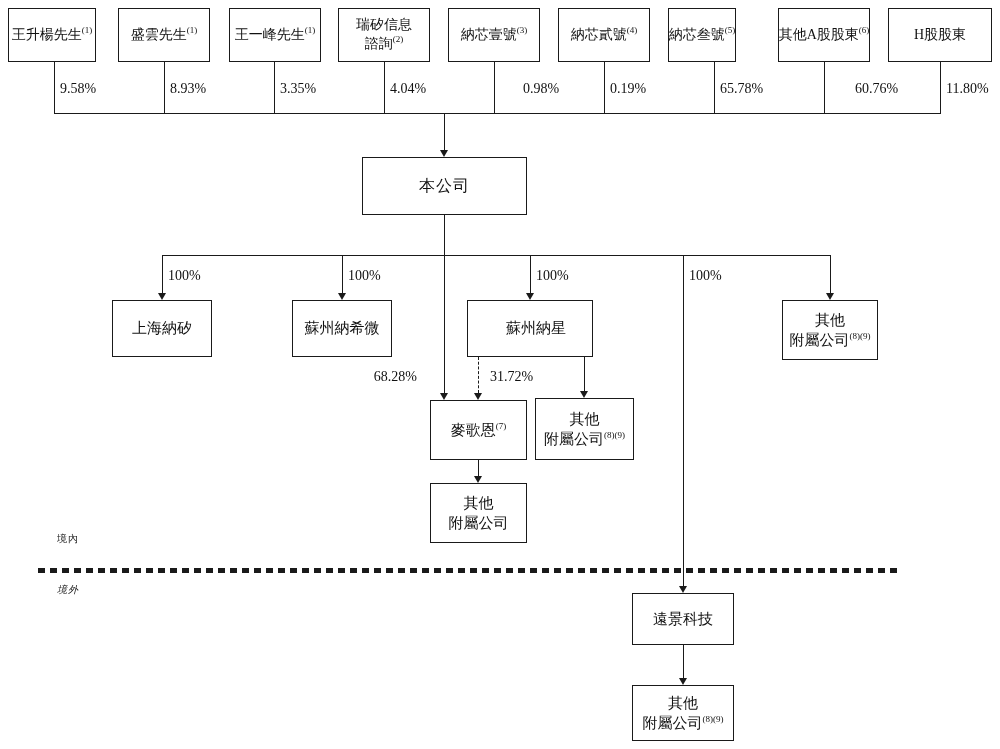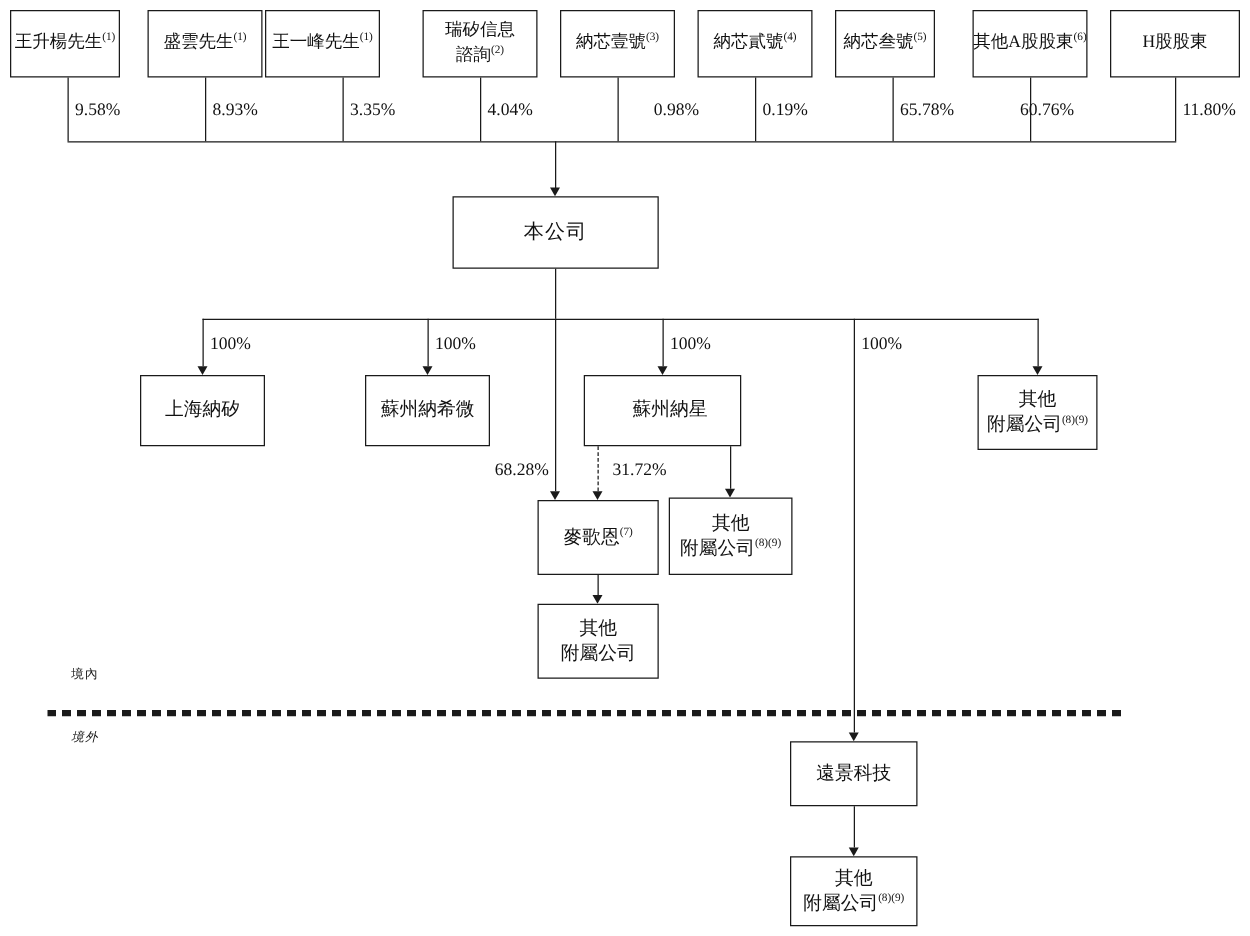--- a/index.html
+++ b/index.html
@@ -40,34 +40,34 @@
 <body>
 
 <div class="stage">
 
   <div class="box sh" style="left:8px; top:8px; width:88px; height:54px;">
     <div class="lbl"><span>王升楊先生</span><sup>(1)</sup></div>
   </div>
   <div class="box sh" style="left:118px; top:8px; width:92px; height:54px;">
     <div class="lbl"><span>盛雲先生</span><sup>(1)</sup></div>
   </div>
-  <div class="box sh" style="left:212px; top:8px; width:92px; height:54px;">
+  <div class="box sh" style="left:229px; top:8px; width:92px; height:54px;">
     <div class="lbl"><span>王一峰先生</span><sup>(1)</sup></div>
   </div>
   <div class="box sh" style="left:338px; top:8px; width:92px; height:54px;">
     <div class="lbl"><span>瑞矽信息
 諮詢</span><sup>(2)</sup></div>
   </div>
   <div class="box sh" style="left:448px; top:8px; width:92px; height:54px;">
     <div class="lbl"><span>納芯壹號</span><sup>(3)</sup></div>
   </div>
   <div class="box sh" style="left:558px; top:8px; width:92px; height:54px;">
     <div class="lbl"><span>納芯貳號</span><sup>(4)</sup></div>
   </div>
-  <div class="box sh" style="left:668px; top:8px; width:80px; height:54px;">
+  <div class="box sh" style="left:668px; top:8px; width:68px; height:54px;">
     <div class="lbl"><span>納芯叁號</span><sup>(5)</sup></div>
   </div>
   <div class="box sh" style="left:778px; top:8px; width:92px; height:54px;">
     <div class="lbl"><span>其他A股股東</span><sup>(6)</sup></div>
   </div>
   <div class="box sh" style="left:888px; top:8px; width:104px; height:54px;">
     <div class="lbl"><span>H股股東</span><sup></sup></div>
   </div>
 
   <div class="v" style="left:54px;  top:62px; height:51px;"></div>
@@ -80,21 +80,21 @@
   <div class="v" style="left:824px; top:62px; height:51px;"></div>
   <div class="v" style="left:940px; top:62px; height:51px;"></div>
 
   <div class="pct" style="left:60px;  top:81px;">9.58%</div>
   <div class="pct" style="left:170px; top:81px;">8.93%</div>
   <div class="pct" style="left:280px; top:81px;">3.35%</div>
   <div class="pct" style="left:390px; top:81px;">4.04%</div>
   <div class="pct" style="left:523px; top:81px;">0.98%</div>
   <div class="pct" style="left:610px; top:81px;">0.19%</div>
   <div class="pct" style="left:720px; top:81px;">65.78%</div>
-  <div class="pct" style="left:816px; top:81px;">60.76%</div>
+  <div class="pct" style="left:855px; top:81px;">60.76%</div>
   <div class="pct" style="left:946px; top:81px;text-align:right;">11.80%</div>
 
   <div class="h" style="left:54px; top:113px; width:887px;"></div>
   <div class="v" style="left:444px; top:113px; height:38px;"></div>
   <div class="ar" style="left:440px; top:150px;"></div>
 
   <div class="box big" style="left:362px; top:157px; width:165px; height:58px;">
     <div class="lbl"><span>本公司</span></div>
   </div>
 
@@ -129,21 +129,21 @@
   <div class="box" style="left:467px; top:300px; width:126px; height:57px;padding-left:12px;">
     <div class="lbl"><span>蘇州納星</span></div>
   </div>
   <div class="box" style="left:782px; top:300px; width:96px; height:60px;">
     <div class="lbl"><span>其他
 附屬公司</span><sup>(8)(9)</sup></div>
   </div>
 
   <div class="v" style="left:444px; top:255px; height:138px;"></div>
   <div class="ar" style="left:440px; top:393px;"></div>
-  <div class="pct pct-r" style="left:387px; top:369px; width:52px;">68.28%</div>
+  <div class="pct pct-r" style="left:365px; top:369px; width:52px;">68.28%</div>
 
   <div class="vd" style="left:478px; top:357px; height:36px;"></div>
   <div class="ar" style="left:474px; top:393px;"></div>
   <div class="pct" style="left:490px; top:369px;">31.72%</div>
 
   <div class="v" style="left:584px; top:357px; height:34px;"></div>
   <div class="ar" style="left:580px; top:391px;"></div>
 
   <div class="box" style="left:430px; top:400px; width:97px; height:60px;">
     <div class="lbl"><span>麥歌恩</span><sup>(7)</sup></div>

